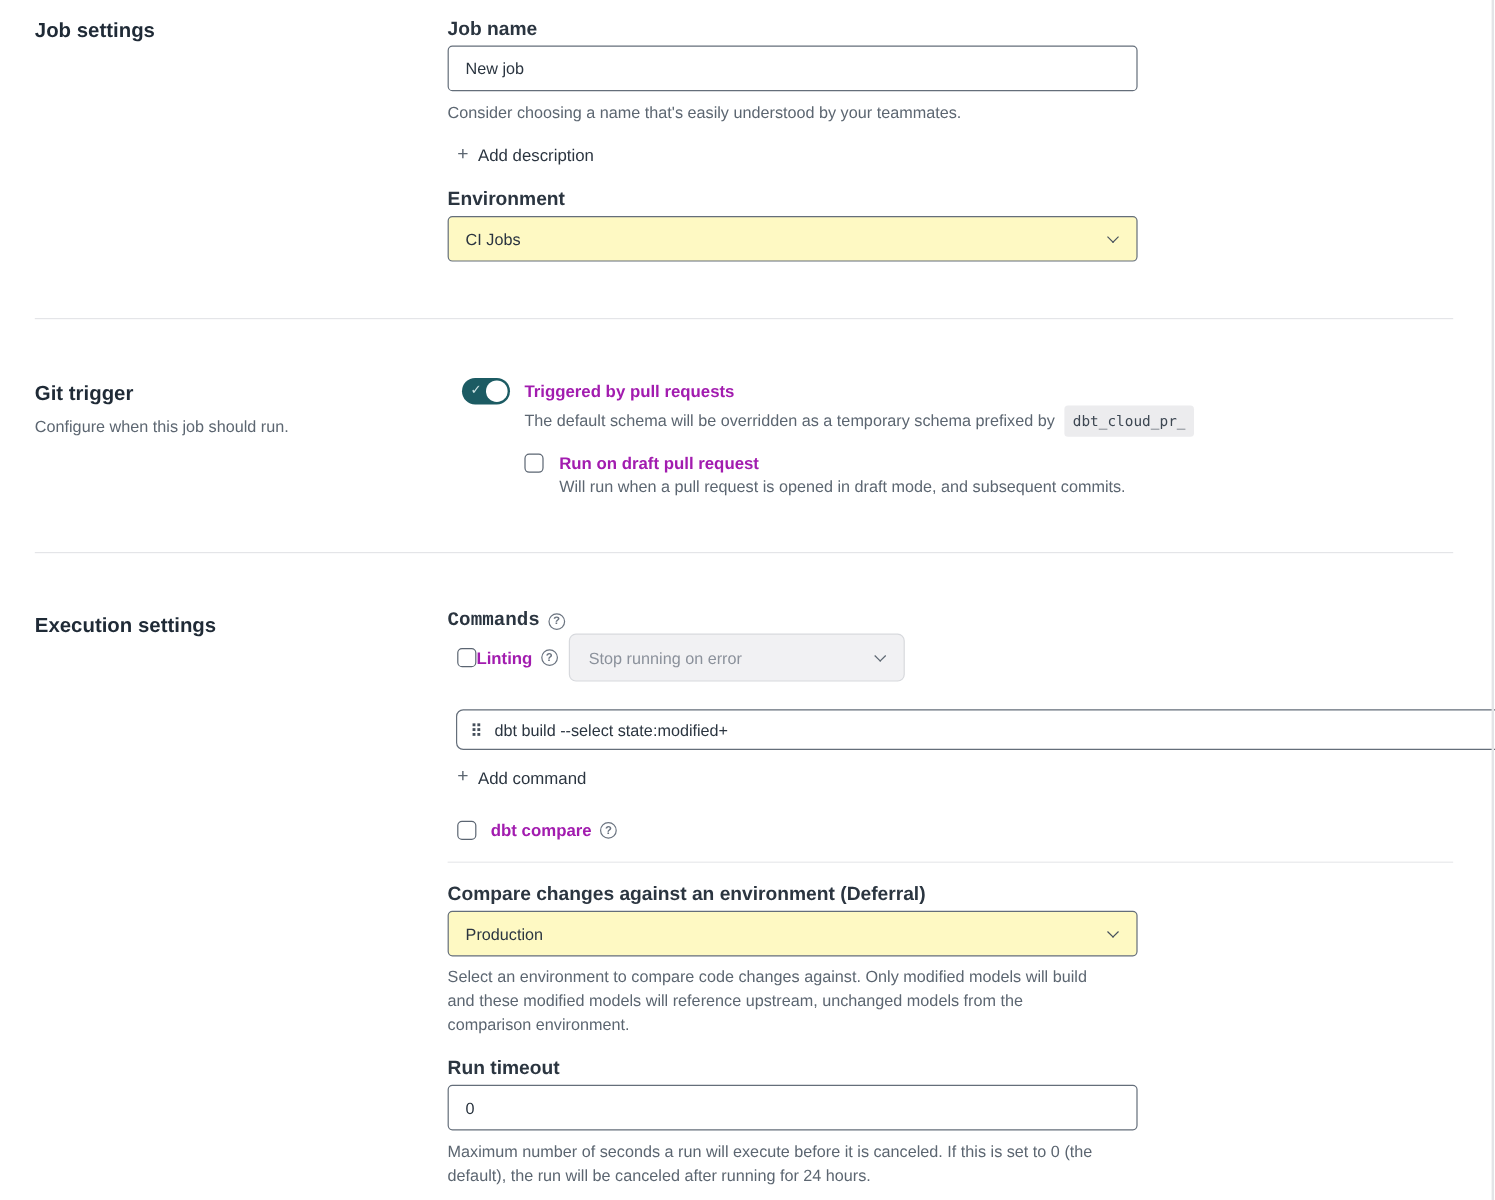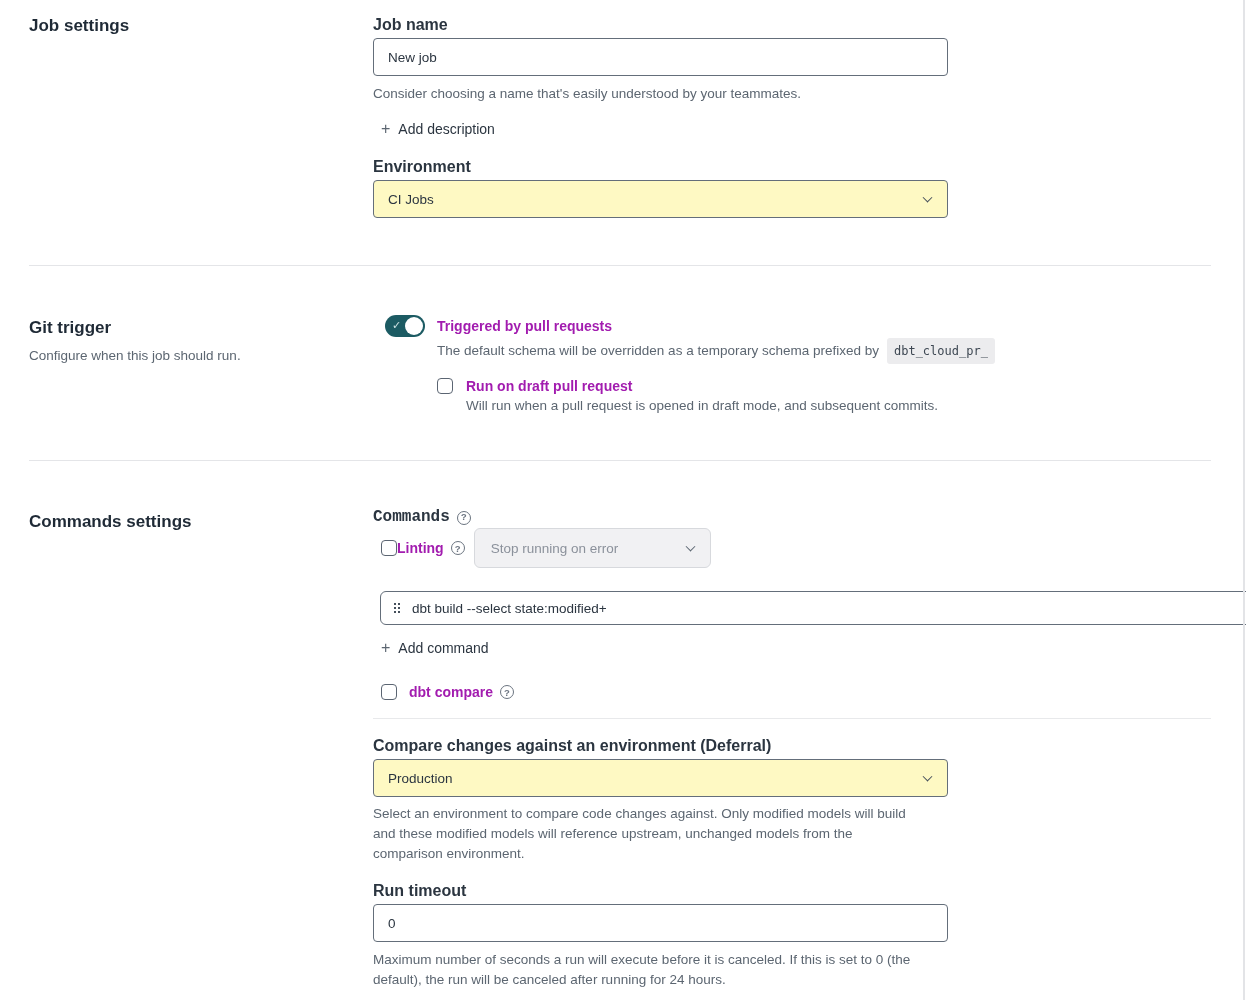--- a/index.html
+++ b/index.html
@@ -116,21 +116,21 @@
     display: inline-flex; align-items: center; justify-content: center;
     width: 14px; height: 14px;
     border: 1px solid #6b7480; border-radius: 50%;
     color: #6b7480; font-size: 9.5px; font-weight: 700;
     flex: none;
   }
   .label-row { display: flex; align-items: center; gap: 7px; font-family: Liberation Mono, monospace; }
   .linting-row { display: flex; align-items: center; margin-top: 3px; height: 40px; }
   .select-disabled {
     position: relative;
-    width: 237px; height: 40px;
+    width: 280px; height: 40px;
     background: #f1f1f3;
     border: 1px solid #d7d9dd; border-radius: 6px;
     display: flex; align-items: center;
     padding: 0 16px;
     font-size: 13.5px; color: #8b919b;
   }
   .select-disabled .chevron { border-color: #5c6671; }
   .command-row {
     margin-top: 23px; margin-left: 7px;
     width: 932px; height: 34px;
@@ -217,21 +217,21 @@
         </div>
       </div>
 
     </div>
   </div>
 
   <div class="divider"></div>
 
   <div class="section" style="padding-top:49px; padding-bottom:16px;">
     <div>
-      <h2 class="section-title" style="margin-top:1px;">Commands settings</h2>
+      <h2 class="section-title" style="margin-top:1px;">Execution settings</h2>
     </div>
     <div>
 
       <div class="label-row">
         <span class="small-label">Commands</span>
         <span class="help-icon">?</span>
       </div>
 
       <div class="linting-row">
         <span class="checkbox" style="margin-left:8px;" aria-checked="false"></span>

